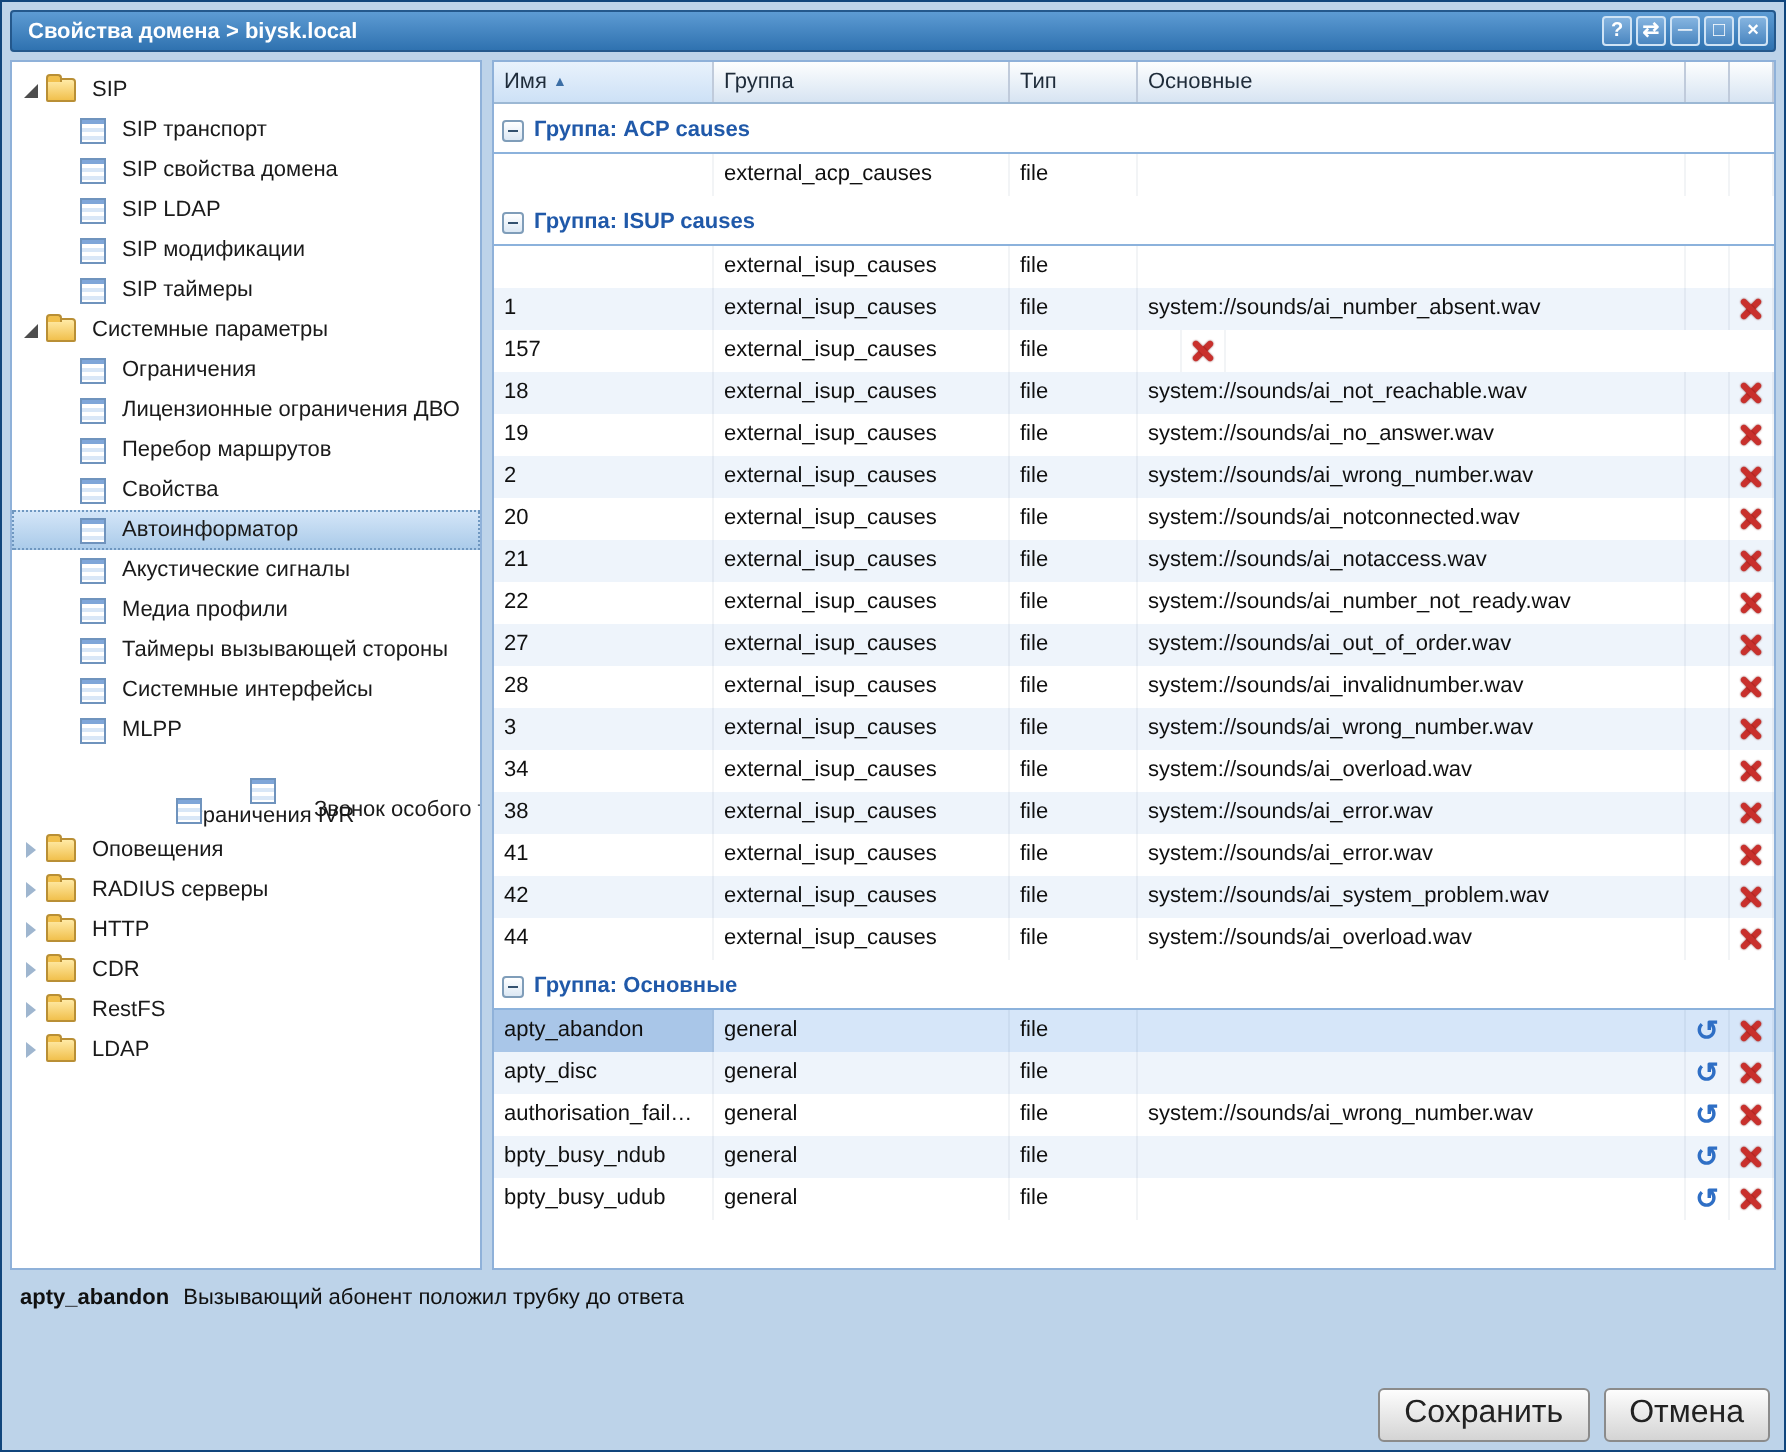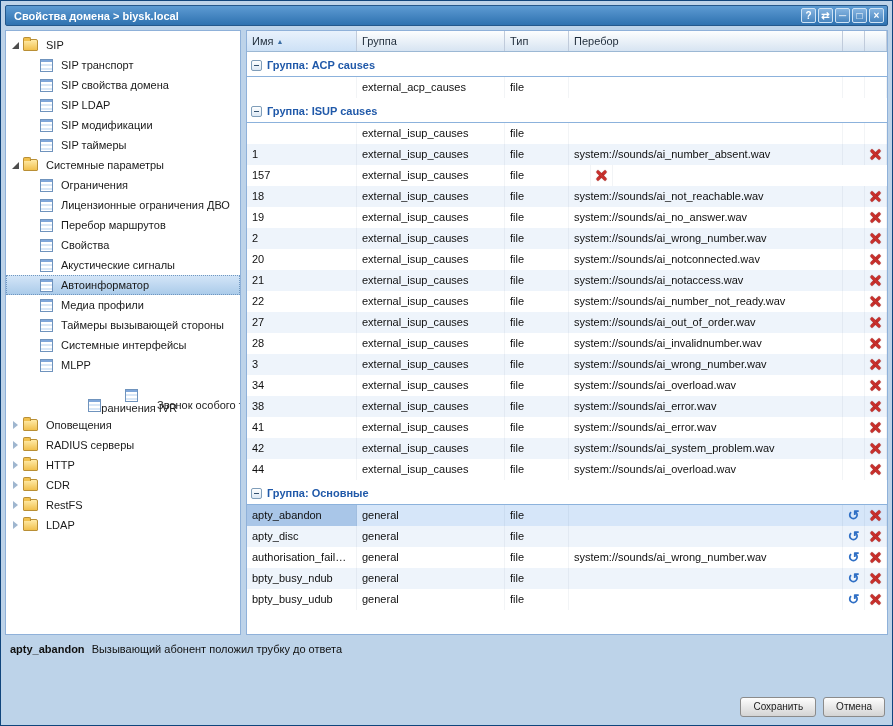--- a/index.html
+++ b/index.html
@@ -139,21 +139,21 @@
     color:#2f6fc5; font-size:14px; font-weight:bold; line-height:13px; cursor:pointer;
   }
   
   .info-panel { flex:0 0 58px; padding:8px 5px; font-size:11px; color:#101010; }
   .info-name { font-weight:bold; margin-right:4px; }
   .footer {
     flex:0 0 28px; display:flex; justify-content:flex-end;
     align-items:center; gap:7px; padding:0 3px;
   }
   .btn {
-    font-family:"Liberation Sans", sans-serif; font-size:10px; color:#222;
+    font-family:"Liberation Sans", sans-serif; font-size:16px; color:#222;
     padding:3px 12px 4px;
     background:linear-gradient(#fdfdfd,#d4d4d4);
     border:1px solid #8b8b8b; border-radius:3px; cursor:pointer;
   }
 </style>
 </head>
 <body>
 
 <div class="window">
   <div class="titlebar">
@@ -217,29 +217,29 @@
         <div class="tree-item" style="padding-left: 20px;">
           <span class="tree-arrow none"></span>
           <span class="page-icon"></span>
           <span class="tree-label">Перебор маршрутов</span>
         </div>
         <div class="tree-item" style="padding-left: 20px;">
           <span class="tree-arrow none"></span>
           <span class="page-icon"></span>
           <span class="tree-label">Свойства</span>
         </div>
+        <div class="tree-item selected" style="padding-left: 20px;">
+          <span class="tree-arrow none"></span>
+          <span class="page-icon"></span>
+          <span class="tree-label">Автоинформатор</span>
+        </div>
         <div class="tree-item" style="padding-left: 20px;">
           <span class="tree-arrow none"></span>
           <span class="page-icon"></span>
           <span class="tree-label">Акустические сигналы</span>
-        </div>
-        <div class="tree-item selected" style="padding-left: 20px;">
-          <span class="tree-arrow none"></span>
-          <span class="page-icon"></span>
-          <span class="tree-label">Автоинформатор</span>
         </div>
         <div class="tree-item" style="padding-left: 20px;">
           <span class="tree-arrow none"></span>
           <span class="page-icon"></span>
           <span class="tree-label">Медиа профили</span>
         </div>
         <div class="tree-item" style="padding-left: 20px;">
           <span class="tree-arrow none"></span>
           <span class="page-icon"></span>
           <span class="tree-label">Таймеры вызывающей стороны</span>
@@ -301,21 +301,21 @@
             <span>Имя</span>
             <span class="sort-arrow">▲</span>
           </div>
           <div class="hcell col1">
             <span>Группа</span>
           </div>
           <div class="hcell col2">
             <span>Тип</span>
           </div>
           <div class="hcell col3">
-            <span>Перебор</span>
+            <span>Основные</span>
           </div>
           <div class="hcell col4"></div>
           <div class="hcell col5"></div>
         </div>
       <div class="grid-body">
           <div class="group-header">
             <span class="group-toggle"></span>
             <span class="group-label">Группа: ACP causes</span>
           </div>
           <div class="grid-row">

